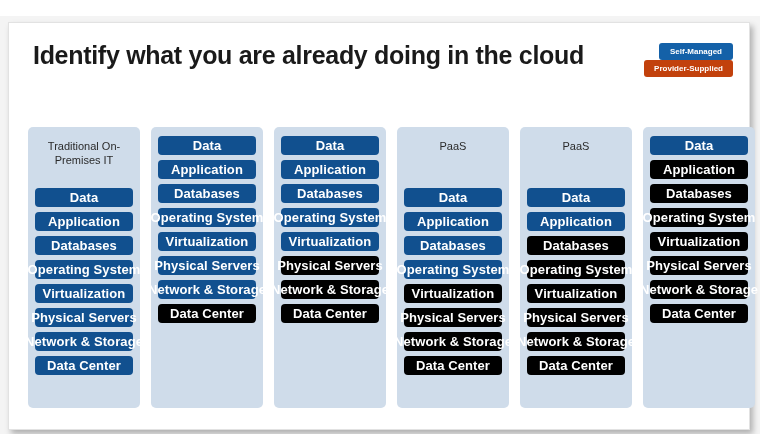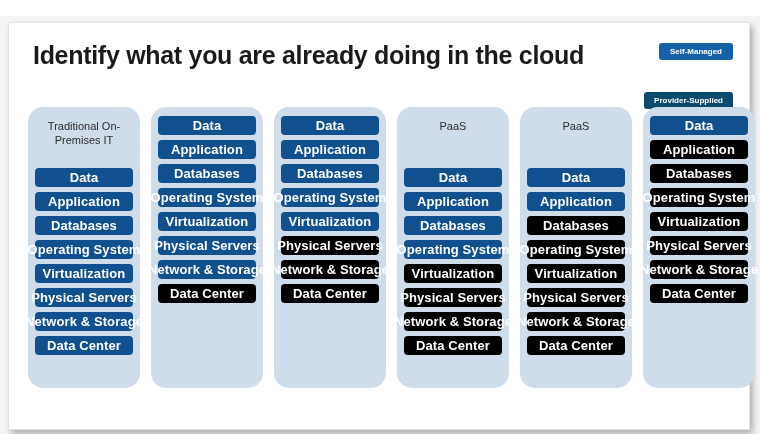--- a/index.html
+++ b/index.html
@@ -28,34 +28,35 @@
     position:absolute;right:16px;top:20px;
     display:flex;flex-direction:column;align-items:flex-end;
   }
   .legend-chip{
     font-size:8px;font-weight:bold;color:#ffffff;
     padding:4px 10px;border-radius:3px;
     text-align:center;min-width:74px;
     box-sizing:border-box;white-space:nowrap;
   }
   .chip-self{background:#1461a8;}
-  .chip-provider{background:#0c4a6e;margin-top:32px;}
+  .chip-provider{background:#c2410c;}
 
   .columns{
     position:absolute;left:19px;top:84px;
     display:flex;gap:11px;
   }
   .col{
     width:112px;
     background:#cfdcea;
-    border-radius:15px;
+    border-radius:5px;
     padding:9px 7px 10px 7px;
     box-sizing:border-box;
     display:flex;flex-direction:column;
     min-height:281px;
+    margin-top:20px;
   }
   .col-head{
     font-size:11px;color:#2b2b2b;text-align:center;
     line-height:1.28;height:52px;
     display:flex;align-items:flex-start;justify-content:center;
     padding-top:3px;
     box-sizing:border-box;
   }
   .rows{display:flex;flex-direction:column;gap:5px;}
   .pill{

